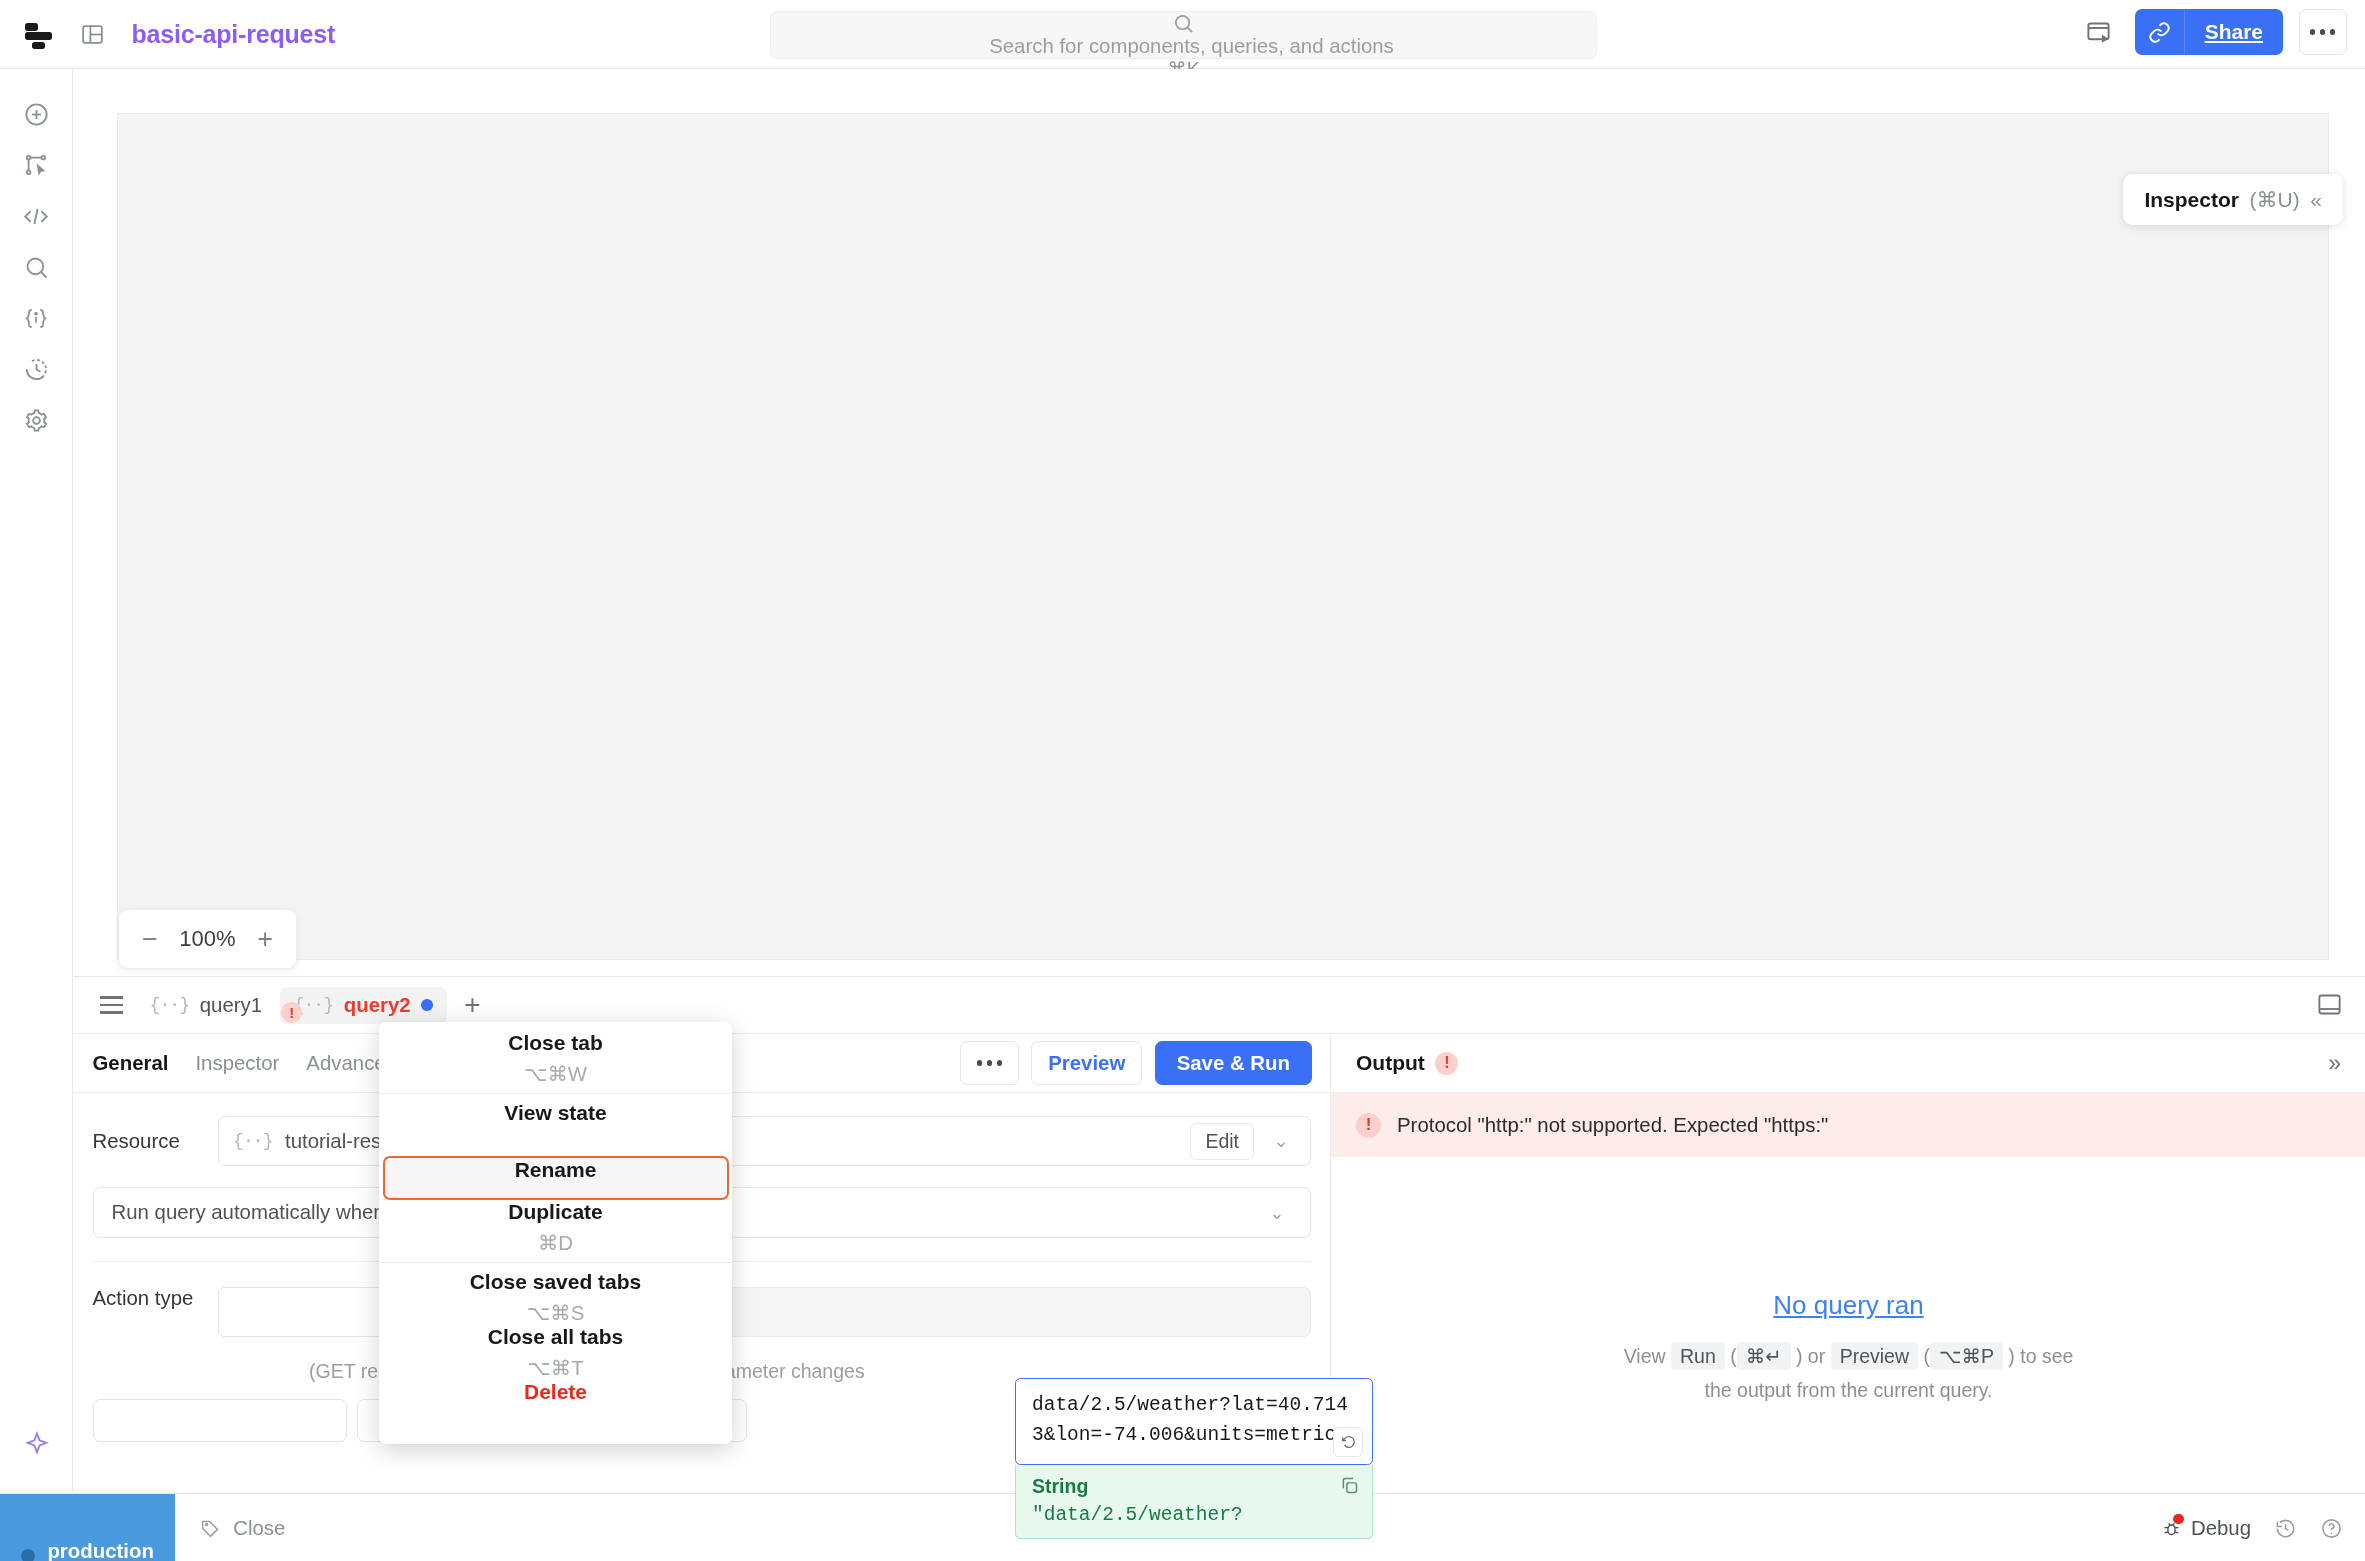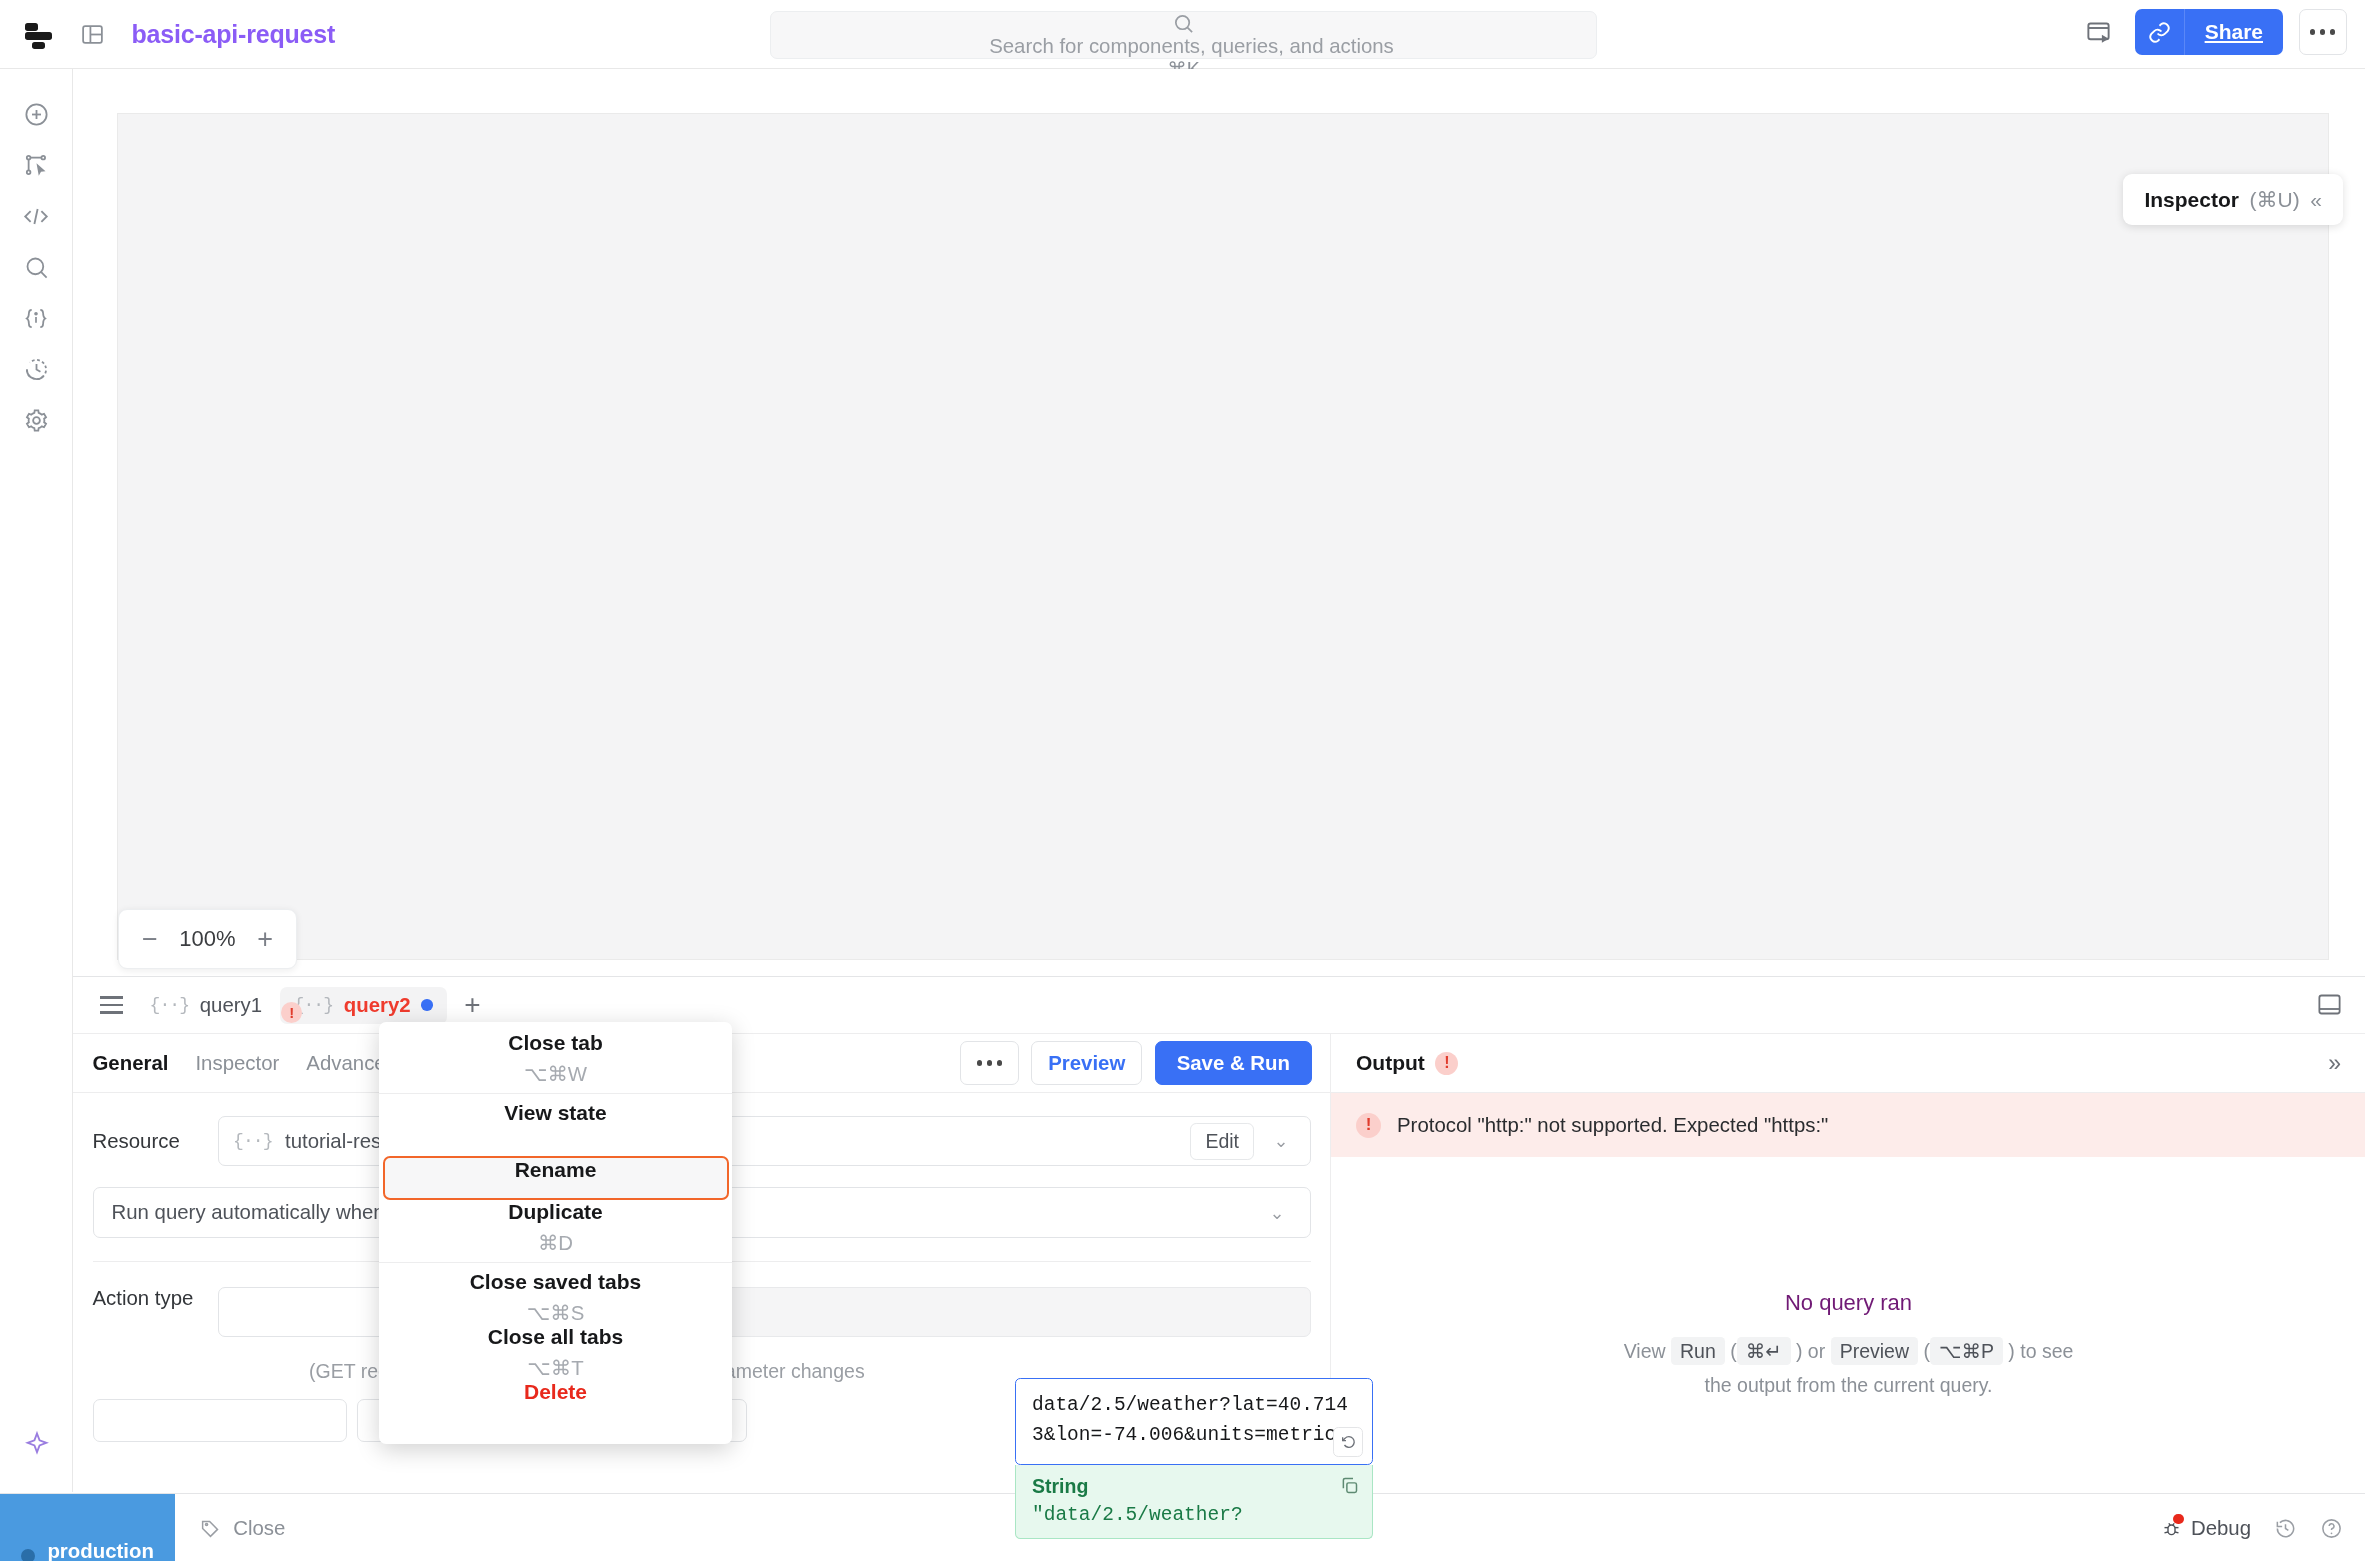--- a/index.html
+++ b/index.html
@@ -197,21 +197,21 @@
   .out-expand { position:absolute; right: 25px; font-size: 23px; color:#6e7279; cursor:pointer;}
   .err-banner {
     background: #fdecea; padding: 19.5px 25px; display:flex; align-items:center; gap: 16px;
   }
   .err-banner .b {
     width: 25px; height: 25px; border-radius:50%; background:#fbcfcb; color:#e03c2d;
     font-size:17px;font-weight:bold;display:flex;align-items:center;justify-content:center; flex:none;
   }
   .err-text { font-size: 20.4px; color:#2a2c2f; }
   .empty-out { text-align:center; margin-top: 133px; }
-  .eo-title { font-size: 22px; color:#701a75; }
+  .eo-title { font-size: 26px; color:#3b82f6;text-decoration:underline; }
   .eo-sub { font-size: 19.5px; color:#8b9097; margin-top: 18px; line-height: 1.75;}
   .kbd { background:#f2f3f4; border-radius:4.4px; padding: 2.7px 9px; color:#4e5259; }
 
   
   .ctx {
     position: absolute; left: 379px; top: 1022px; width: 353px;
     background:#fff; border-radius: 7px; box-shadow: 0 5.3px 23px rgba(0,0,0,.18);
     padding: 9px 0; z-index: 60;
   }
   .ctx-item {

